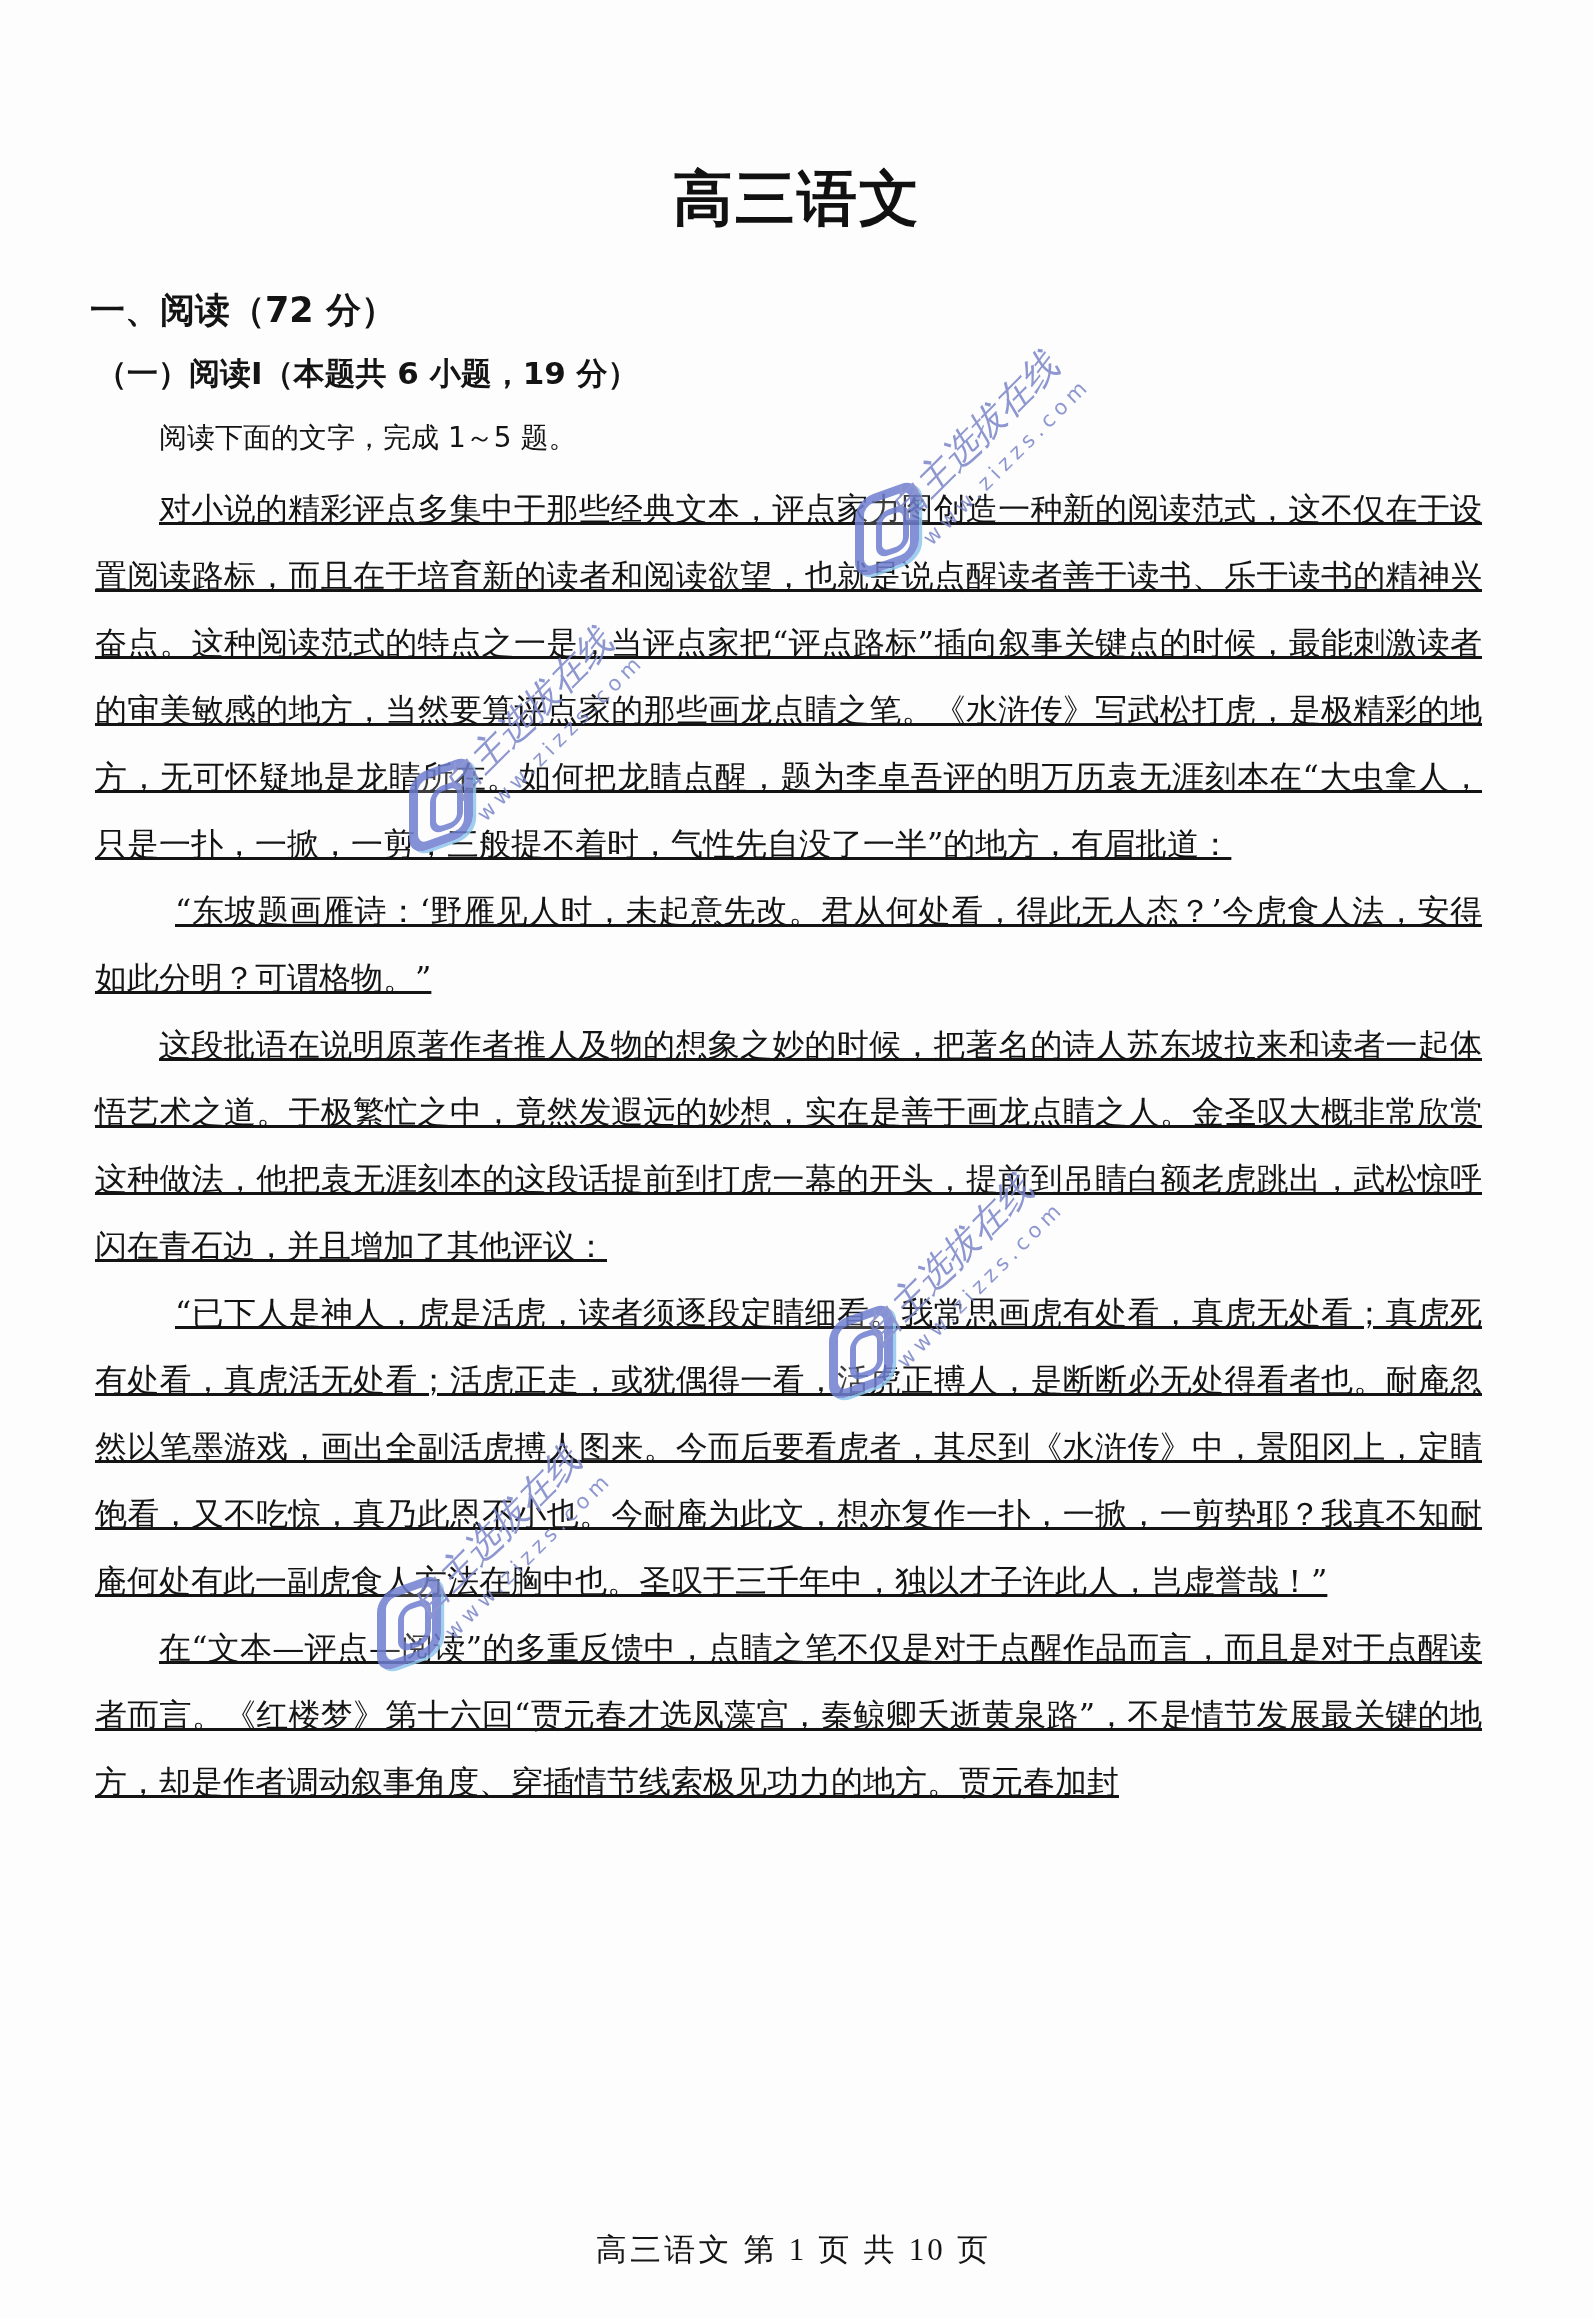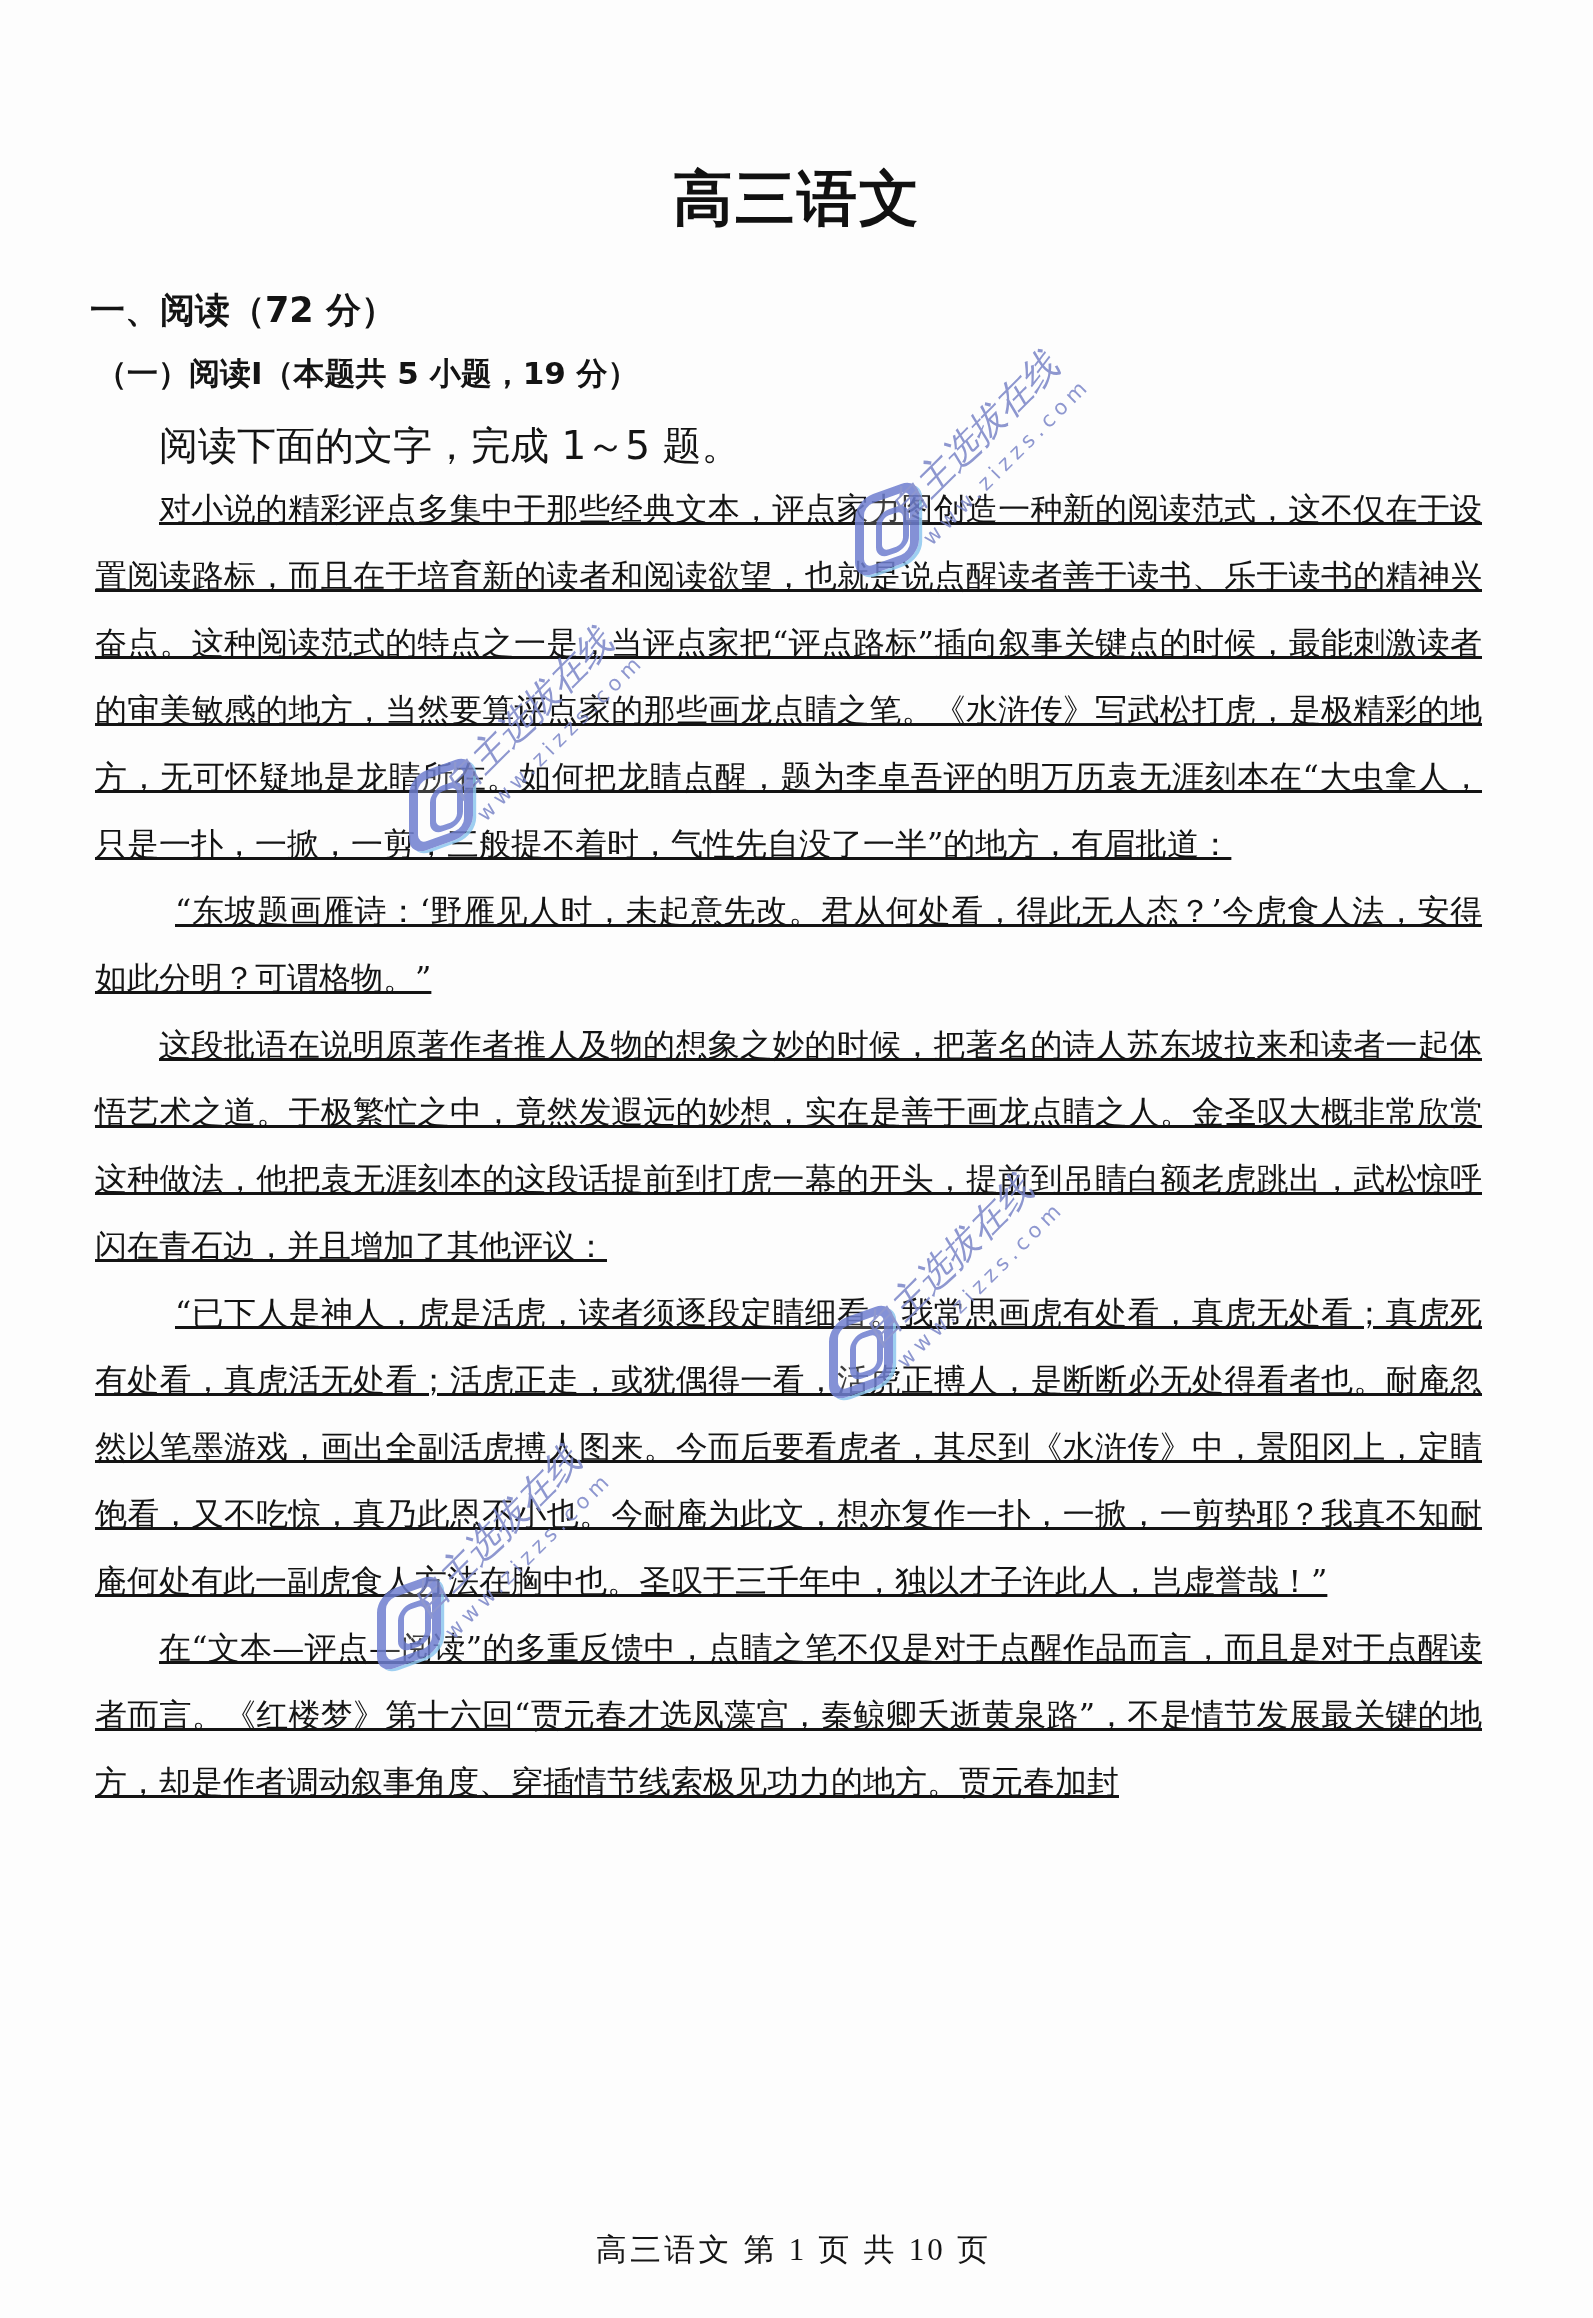--- a/index.html
+++ b/index.html
@@ -6,21 +6,21 @@
   body { width: 1594px; height: 2319px; position: relative; overflow: hidden;
          font-family: "DejaVu Serif", "Liberation Serif", serif; color: #141414; }
   .page { position: absolute; left: 0; top: 0; width: 1594px; height: 2319px; background: #fdfdfd; }
   .title { position: absolute; top: 159px; left: 0; width: 1594px; text-align: center;
            font-family: "DejaVu Sans", "Liberation Sans", sans-serif; font-weight: bold;
            font-size: 60px; letter-spacing: 2.1px; color: #111; }
   .h1 { position: absolute; left: 90px; top: 287px; font-size: 35px; font-weight: bold;
         font-family: "DejaVu Sans", "Liberation Sans", sans-serif; }
   .h2 { position: absolute; left: 96px; top: 353px; font-size: 31px; font-weight: bold;
         font-family: "DejaVu Sans", "Liberation Sans", sans-serif; }
-  .instr { position: absolute; left: 159px; top: 419px; font-size: 39px;
+  .instr { position: absolute; left: 159px; top: 419px; font-size: 28px;
            font-family: "DejaVu Sans", "Liberation Sans", sans-serif; }
   .body { position: absolute; left: 95px; top: 476px; width: 1387px; font-size: 32px;
           line-height: 67px; text-decoration: underline; }
   .para { margin: 0; text-align: justify; text-align-last: left; text-indent: 64px; }
   .para.quote { text-indent: 80px; }
   .footer { position: absolute; top: 2229px; left: 0; width: 1587px; text-align: center;
             font-size: 31px; font-family: "Liberation Serif", serif; letter-spacing: 3.2px; }
   
   .wm { position: absolute; color: #7b86c8; opacity: 0.85; pointer-events: none; }
   .wm .txt { position: absolute; transform: rotate(-45deg); transform-origin: left bottom;
@@ -34,21 +34,21 @@
               transform: skewY(-20deg); box-shadow: 3.2px 3.2px 0 #8ec7ef; background: rgba(255,255,255,0.2); }
   .wm .logo::after { content: ""; position: absolute; left: 11.7px; top: 11.7px; width: 21px; height: 34px;
                      border: 6.4px solid #6f7fd0; border-radius: 12.8px; }
 </style>
 </head>
 <body>
 
 <div class="page">
   <div class="title">高三语文</div>
   <div class="h1">一、阅读（72 分）</div>
-  <div class="h2">（一）阅读I（本题共 5 小题，19 分）</div>
+  <div class="h2">（一）阅读I（本题共 6 小题，19 分）</div>
   <div class="instr">阅读下面的文字，完成 1～5 题。</div>
 
   <div class="body">
     <p class="para">对小说的精彩评点多集中于那些经典文本，评点家力图创造一种新的阅读范式，这不仅在于设置阅读路标，而且在于培育新的读者和阅读欲望，也就是说点醒读者善于读书、乐于读书的精神兴奋点。这种阅读范式的特点之一是，当评点家把“评点路标”插向叙事关键点的时候，最能刺激读者的审美敏感的地方，当然要算评点家的那些画龙点睛之笔。《水浒传》写武松打虎，是极精彩的地方，无可怀疑地是龙睛所在。如何把龙睛点醒，题为李卓吾评的明万历袁无涯刻本在“大虫拿人，只是一扑，一掀，一剪，三般提不着时，气性先自没了一半”的地方，有眉批道：</p>
     <p class="para quote">“东坡题画雁诗：‘野雁见人时，未起意先改。君从何处看，得此无人态？’今虎食人法，安得如此分明？可谓格物。”</p>
     <p class="para">这段批语在说明原著作者推人及物的想象之妙的时候，把著名的诗人苏东坡拉来和读者一起体悟艺术之道。于极繁忙之中，竟然发遐远的妙想，实在是善于画龙点睛之人。金圣叹大概非常欣赏这种做法，他把袁无涯刻本的这段话提前到打虎一幕的开头，提前到吊睛白额老虎跳出，武松惊呼闪在青石边，并且增加了其他评议：</p>
     <p class="para quote">“已下人是神人，虎是活虎，读者须逐段定睛细看。我常思画虎有处看，真虎无处看；真虎死有处看，真虎活无处看；活虎正走，或犹偶得一看，活虎正搏人，是断断必无处得看者也。耐庵忽然以笔墨游戏，画出全副活虎搏人图来。今而后要看虎者，其尽到《水浒传》中，景阳冈上，定睛饱看，又不吃惊，真乃此恩不小也。今耐庵为此文，想亦复作一扑，一掀，一剪势耶？我真不知耐庵何处有此一副虎食人方法在胸中也。圣叹于三千年中，独以才子许此人，岂虚誉哉！”</p>
     <p class="para">在“文本—评点—阅读”的多重反馈中，点睛之笔不仅是对于点醒作品而言，而且是对于点醒读者而言。《红楼梦》第十六回“贾元春才选凤藻宫，秦鲸卿夭逝黄泉路”，不是情节发展最关键的地方，却是作者调动叙事角度、穿插情节线索极见功力的地方。贾元春加封</p>
   </div>
 

